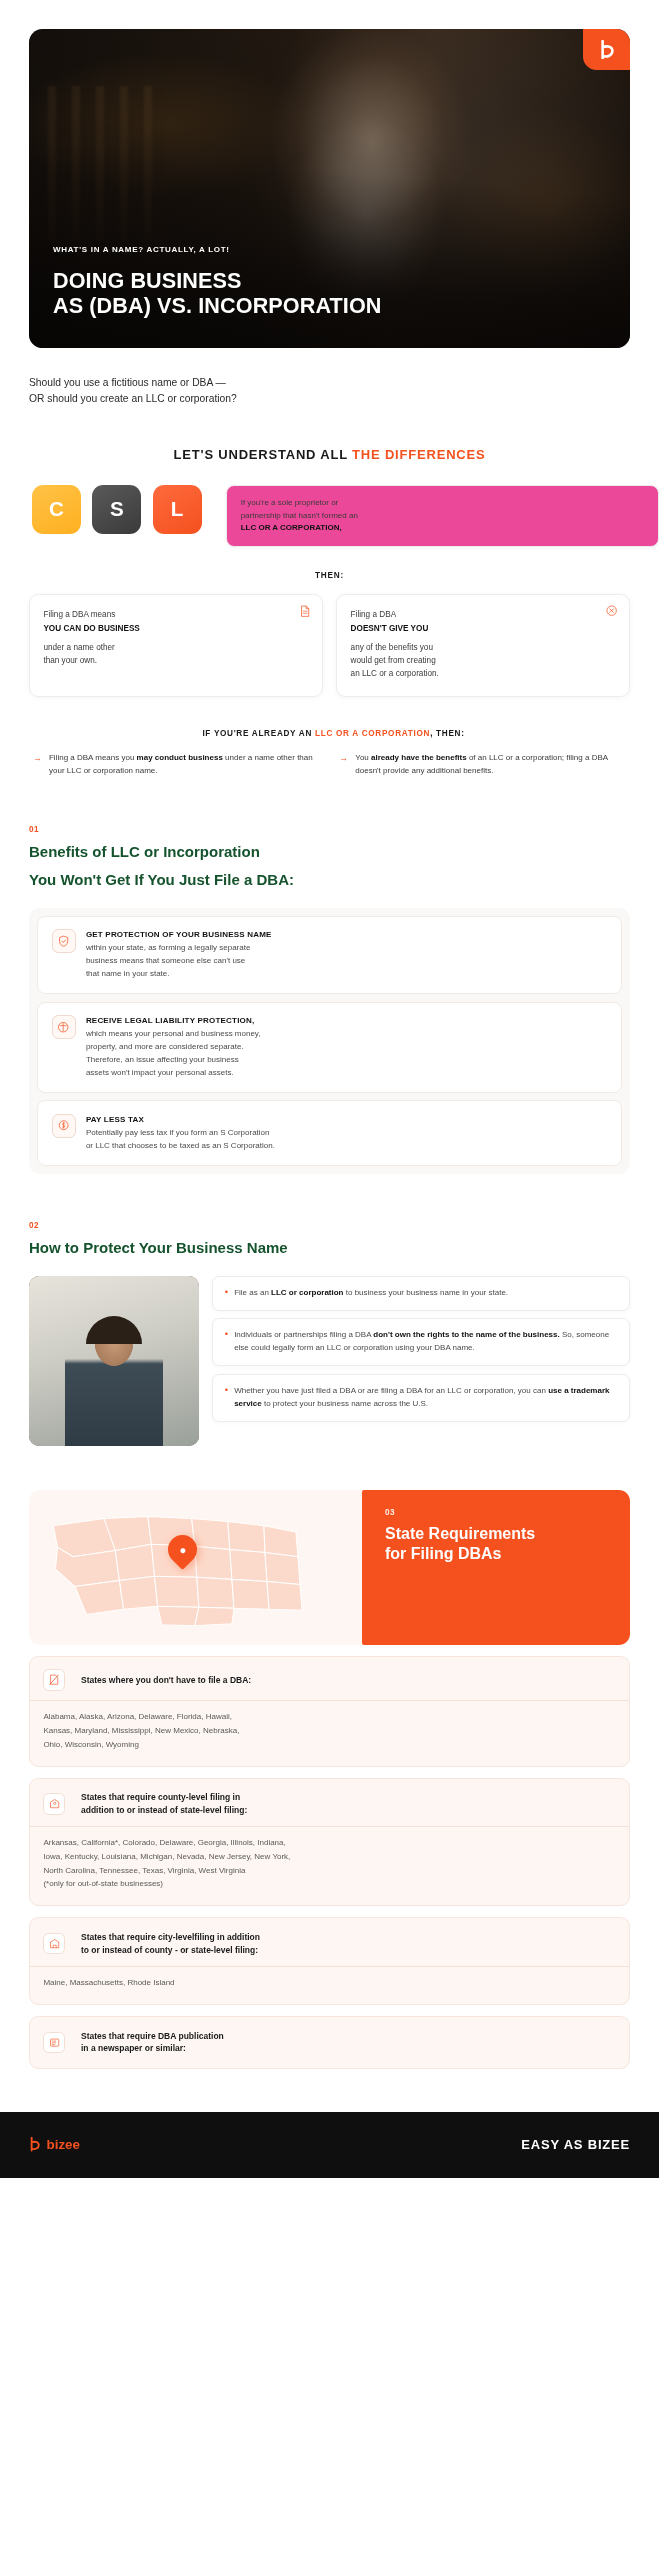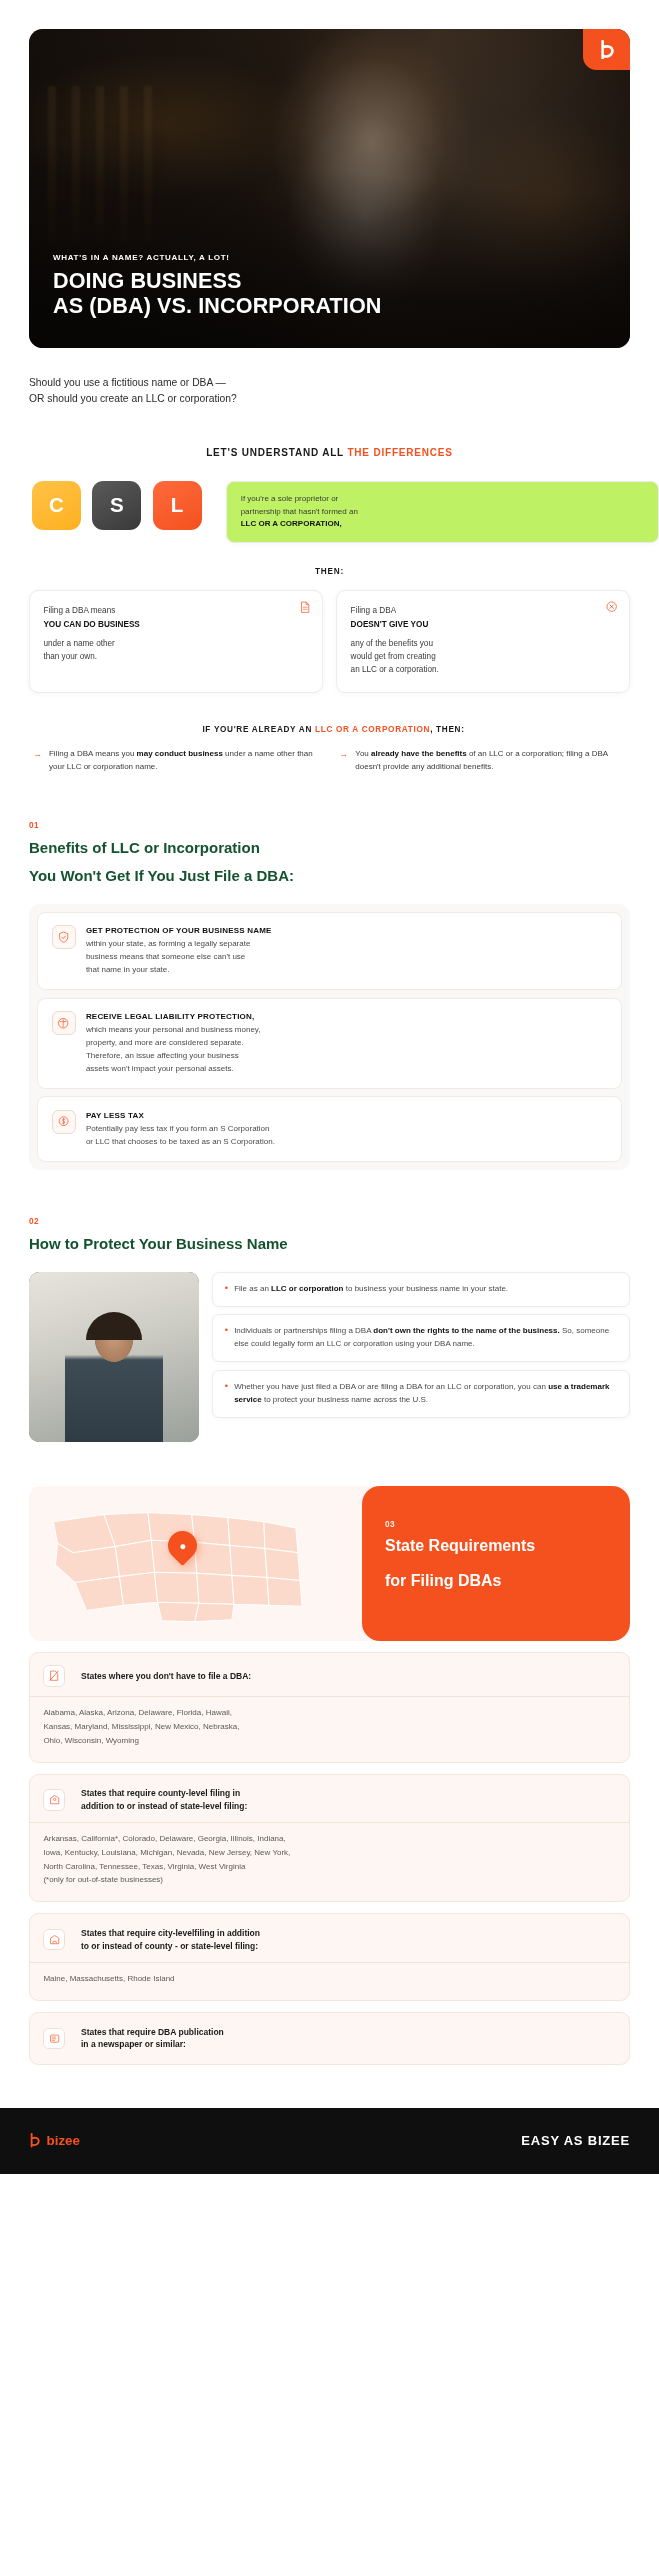--- a/index.html
+++ b/index.html
@@ -54,50 +54,50 @@
     background: #f4511e;
     border-bottom-left-radius: 13.4px;
     display: flex; align-items: center; justify-content: center;
   }
   .hero-logo svg { display:block; }
   .hero-text {
     position: absolute; left: 24px; bottom: 30px; right: 24px;
   }
   .kicker {
     color: #ffffff; font-size: 8px; font-weight: 700; letter-spacing: 0.7px;
-    margin-bottom: 6px; text-transform: uppercase;
+    margin-bottom: 14px; text-transform: uppercase;
   }
   .hero-title {
     color: #ffffff; font-size: 21.6px; line-height: 1.16; font-weight: 800;
     letter-spacing: 0.1px; text-transform: uppercase;
   }
   
   .intro {
     margin: 27px 29px 0 29px;
     font-size: 10.3px; line-height: 1.6; color: #2a2a2a;
   }
   
   .differences-head {
     margin: 39px 0 1px 0; text-align: center;
-    font-size: 10px; font-weight: 800; letter-spacing: 0.8px; text-transform: uppercase;
+    font-size: 13px; font-weight: 800; letter-spacing: 0.8px; text-transform: uppercase;
   }
   .differences-head .accent { color: #f4511e; }
   .badges {
     display: flex; gap: 11.3px; margin: 23px 0 0 32px; align-items: flex-start;
   }
   .badge {
     width: 49px; height: 49px; border-radius: 11.3px;
     display: flex; align-items: center; justify-content: center;
     font-size: 20.6px; font-weight: 800; color: #ffffff;
   }
   .badge.c { background: linear-gradient(150deg,#ffc247,#ffb020); color:#fff; }
   .badge.s { background: linear-gradient(150deg,#5a5a5a,#3a3a3a); }
   .badge.l { background: linear-gradient(150deg,#ff6a3d,#f4511e); }
   .badge-note {
-    flex: 1; margin-left: 13.4px; background: #bef264; border: 0.5px solid #ececec;
+    flex: 1; margin-left: 13.4px; background: #ec4899; border: 0.5px solid #ececec;
     border-radius: 8.2px; padding: 11.3px 13.4px; font-size: 8px; line-height: 1.55; color: #3a3a3a;
     box-shadow: 0 1px 5.2px rgba(0,0,0,0.04);
   }
   .badge-note strong { color: #111; }
   .then-label {
     text-align: center; margin: 24px 0 0 0; font-size: 8.2px; font-weight: 800;
     letter-spacing: 0.8px; text-transform: uppercase;
   }
   .two-cards {
     display: flex; gap: 13.4px; margin: 14.4px 29px 0 29px;
@@ -192,22 +192,22 @@
   }
   .map-pin {
     position: absolute; left: 139px; top: 45px; width: 29px; height: 29px;
     background: #f4511e; border-radius: 50% 50% 50% 2.1px; transform: rotate(-45deg);
     display:flex; align-items:center; justify-content:center;
     box-shadow: 0 3.1px 8.2px rgba(244,81,30,0.35);
   }
   .map-pin span { transform: rotate(45deg); color:#fff; font-size: 11.3px; }
   .banner-right {
     position: absolute; right: 0; top: 0; bottom: 0; width: 268px;
-    background: #f4511e; border-radius: 18px;
-    padding: 34px 23px; color: #ffffff;
+    background: #f4511e; border-radius: 2px;
+    padding: 18px 23px; color: #ffffff;
   }
   .banner-right .num { font-size: 8.2px; font-weight: 800; opacity: .9; letter-spacing: 0.5px; }
   .banner-right .ttl { font-size: 16px; font-weight: 800; line-height: 1.28; margin-top: 7.2px; }
   .state-block {
     margin-top: 11.3px; background: #fdf6f2; border: 0.5px solid #f6e5dc; border-radius: 9.3px;
     padding: 0 0 3.1px 0; overflow: hidden;
   }
   .state-head {
     display: flex; gap: 16px; align-items: center; padding: 12.4px 13.4px 9.3px 13.4px;
   }
@@ -461,21 +461,21 @@
           <path d="M224 200 L304 202 L296 238 L232 236 Z"></path>
           <path d="M304 202 L372 204 L368 234 L296 238 Z"></path>
         </g>
       </svg>
       <div class="map-pin">
           <span>●</span>
         </div>
       <div class="banner-right">
         <div class="num">03</div>
         <div class="ttl">State Requirements</div>
-        <div class="ttl" style="margin-top:15px">for Filing DBAs</div>
+        <div class="ttl" style="margin-top:0">for Filing DBAs</div>
       </div>
     </div>
 
     <div class="state-block">
       <div class="state-head">
         <div class="state-ico">
           <svg width="10.3" height="11.3" viewBox="0 0 20 22" aria-hidden="true">
             <path d="M3 2 h9 l5 5 v13 h-14 z" fill="none" stroke="#f4511e" stroke-width="1.3" stroke-linejoin="round"></path>
             <path d="M2 20 L18 2" stroke="#f4511e" stroke-width="1.5" stroke-linecap="round"></path>
           </svg>

